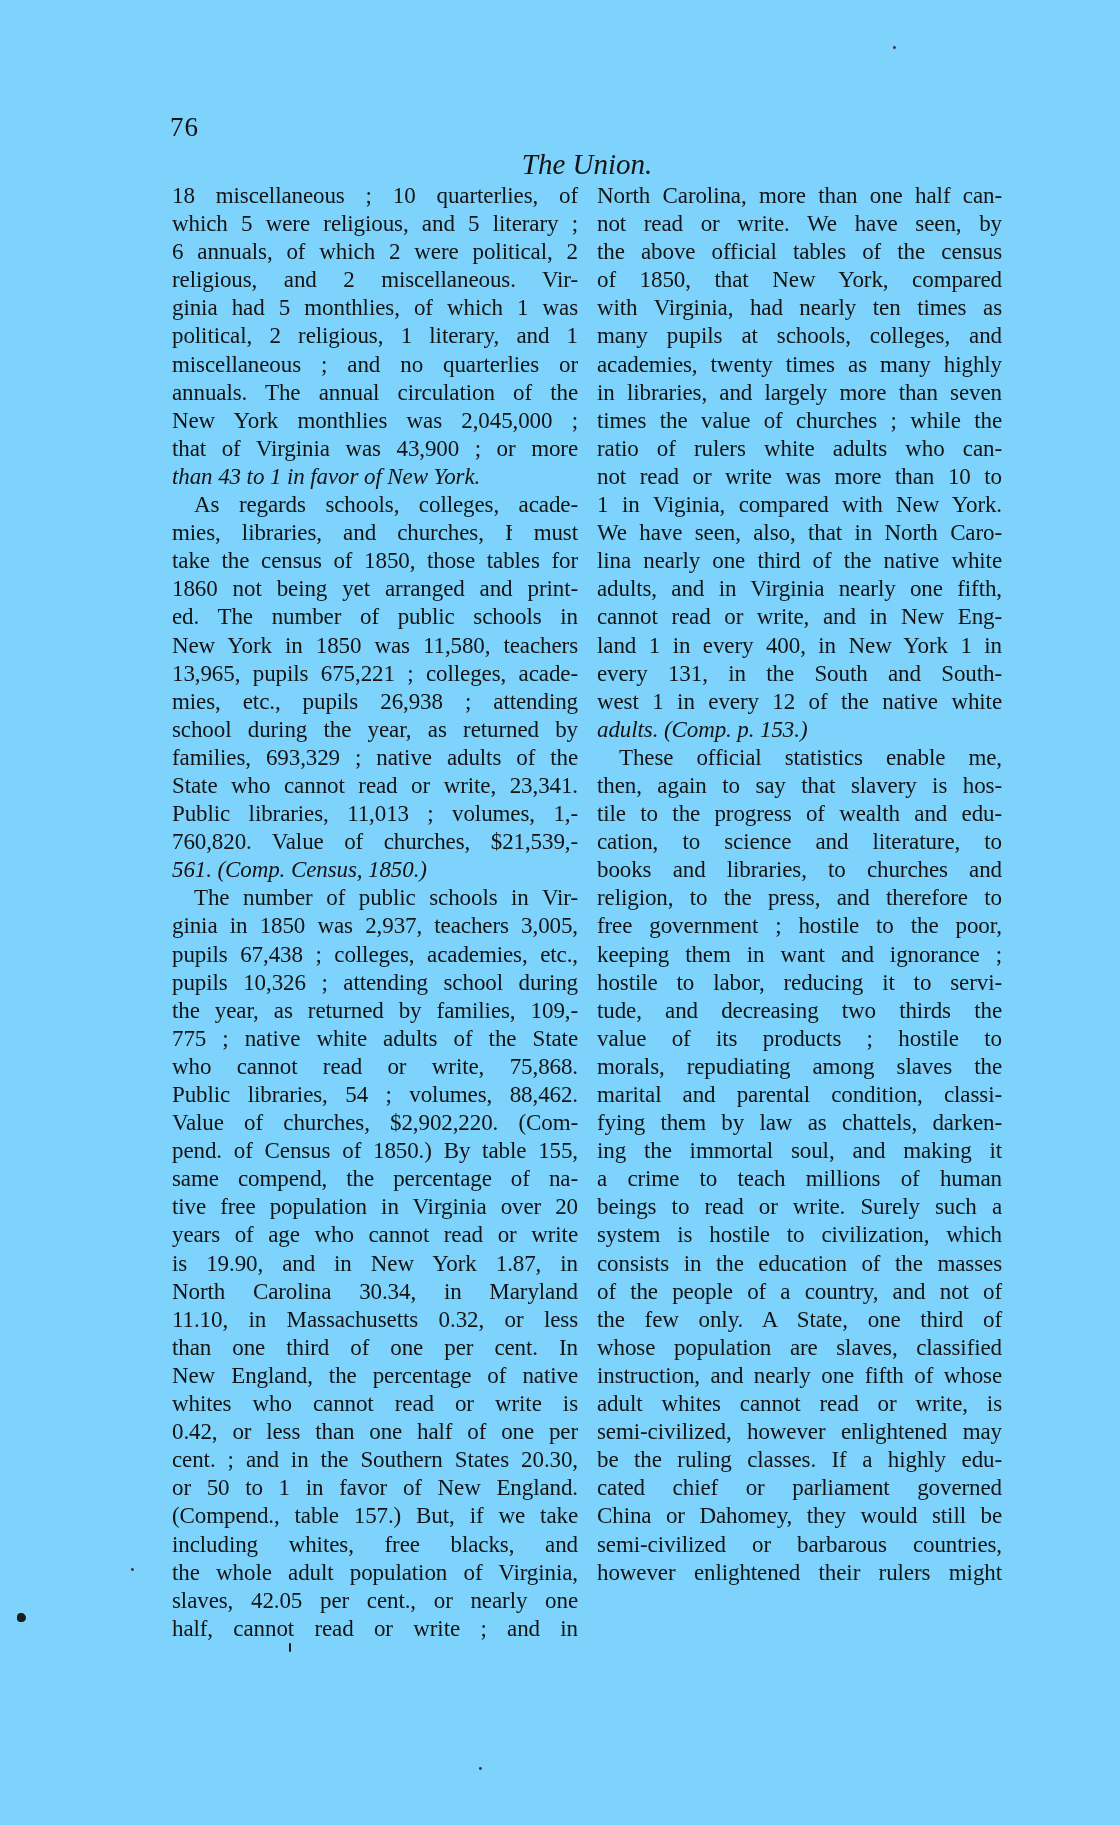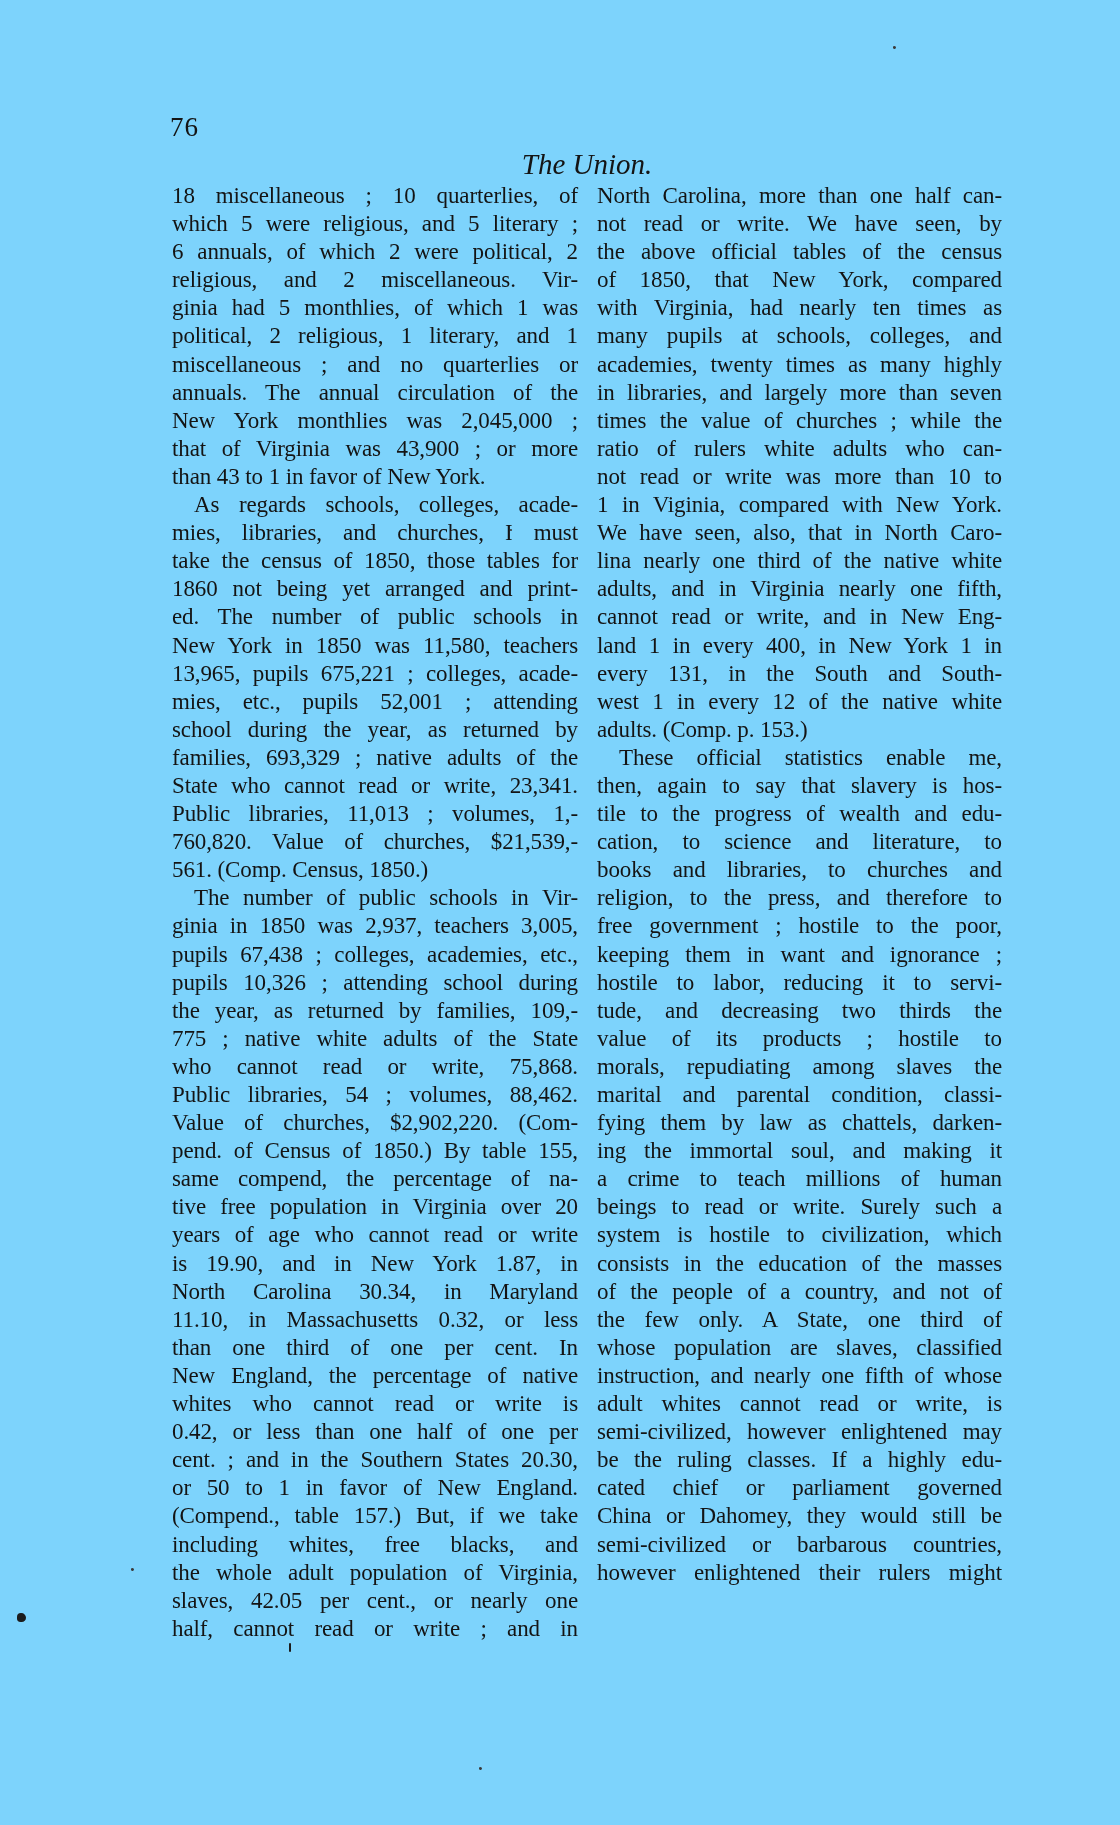--- a/index.html
+++ b/index.html
@@ -45,20 +45,21 @@
     font-size: 23px;
     text-align: justify;
     text-align-last: justify;
     white-space: normal;
     letter-spacing: -0.1px;
   }
   .line.indent { text-indent: 22px; }
   .line.end {
     text-align: right;
     text-align-last: left;
+    font-style: italic;
   }
   .speck {
     position: absolute;
     background: #1c1c1c;
     border-radius: 45% 55% 50% 40%;
   }
   .speck.faint { background:#3a3a3a; }
 </style>
 </head>
 <body>
@@ -79,21 +80,21 @@
       <div class="line">New York monthlies was 2,045,000 ;</div>
       <div class="line">that of Virginia was 43,900 ; or more</div>
       <div class="line end">than 43 to 1 in favor of New York.</div>
       <div class="line indent">As regards schools, colleges, acade-</div>
       <div class="line">mies, libraries, and  churches, I must</div>
       <div class="line">take the census of 1850, those tables for</div>
       <div class="line">1860 not being yet arranged and print-</div>
       <div class="line">ed.  The number of public schools in</div>
       <div class="line">New York in 1850 was 11,580, teachers</div>
       <div class="line">13,965, pupils 675,221 ; colleges, acade-</div>
-      <div class="line">mies,  etc.,  pupils  52,001 ;  attending</div>
+      <div class="line">mies,  etc.,  pupils  26,938 ;  attending</div>
       <div class="line">school during the year, as returned by</div>
       <div class="line">families, 693,329 ; native adults of the</div>
       <div class="line">State who cannot read or write, 23,341.</div>
       <div class="line">Public libraries, 11,013 ;  volumes, 1,-</div>
       <div class="line">760,820.  Value of churches, $21,539,-</div>
       <div class="line end">561.  (Comp. Census, 1850.)</div>
       <div class="line indent">The number of public schools in Vir-</div>
       <div class="line">ginia in 1850 was 2,937, teachers 3,005,</div>
       <div class="line">pupils 67,438 ; colleges, academies, etc.,</div>
       <div class="line">pupils 10,326 ; attending school during</div>

